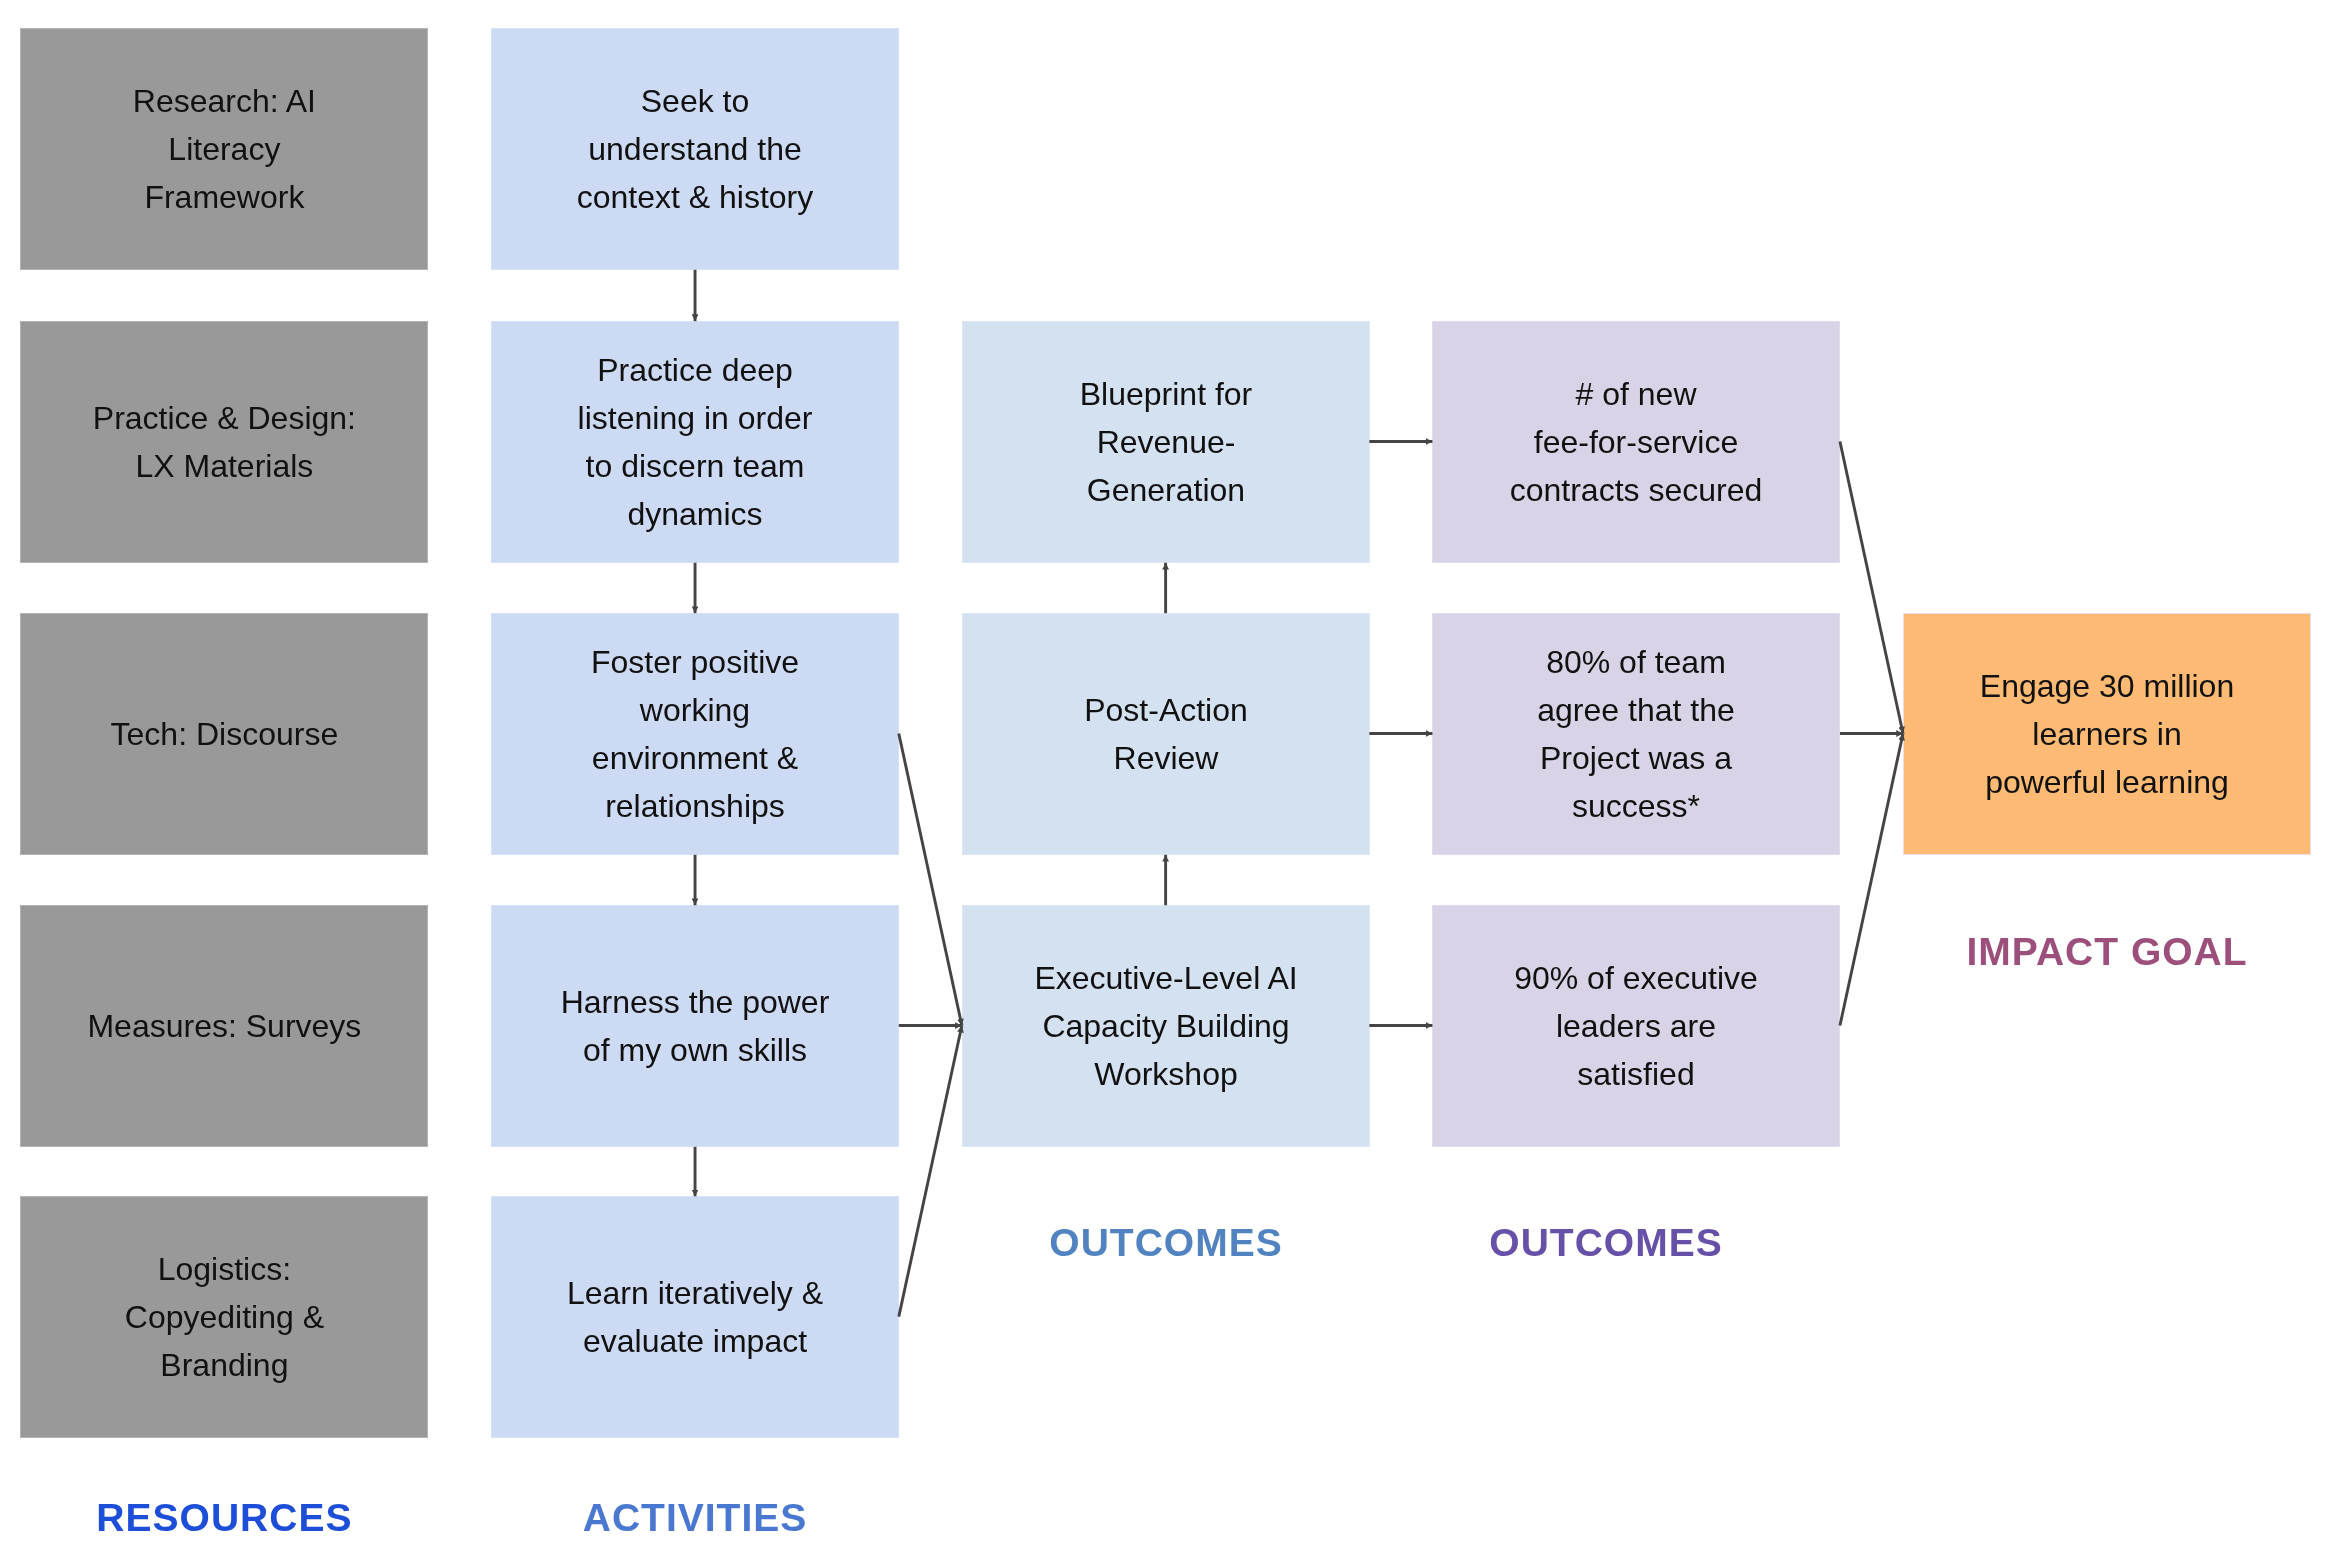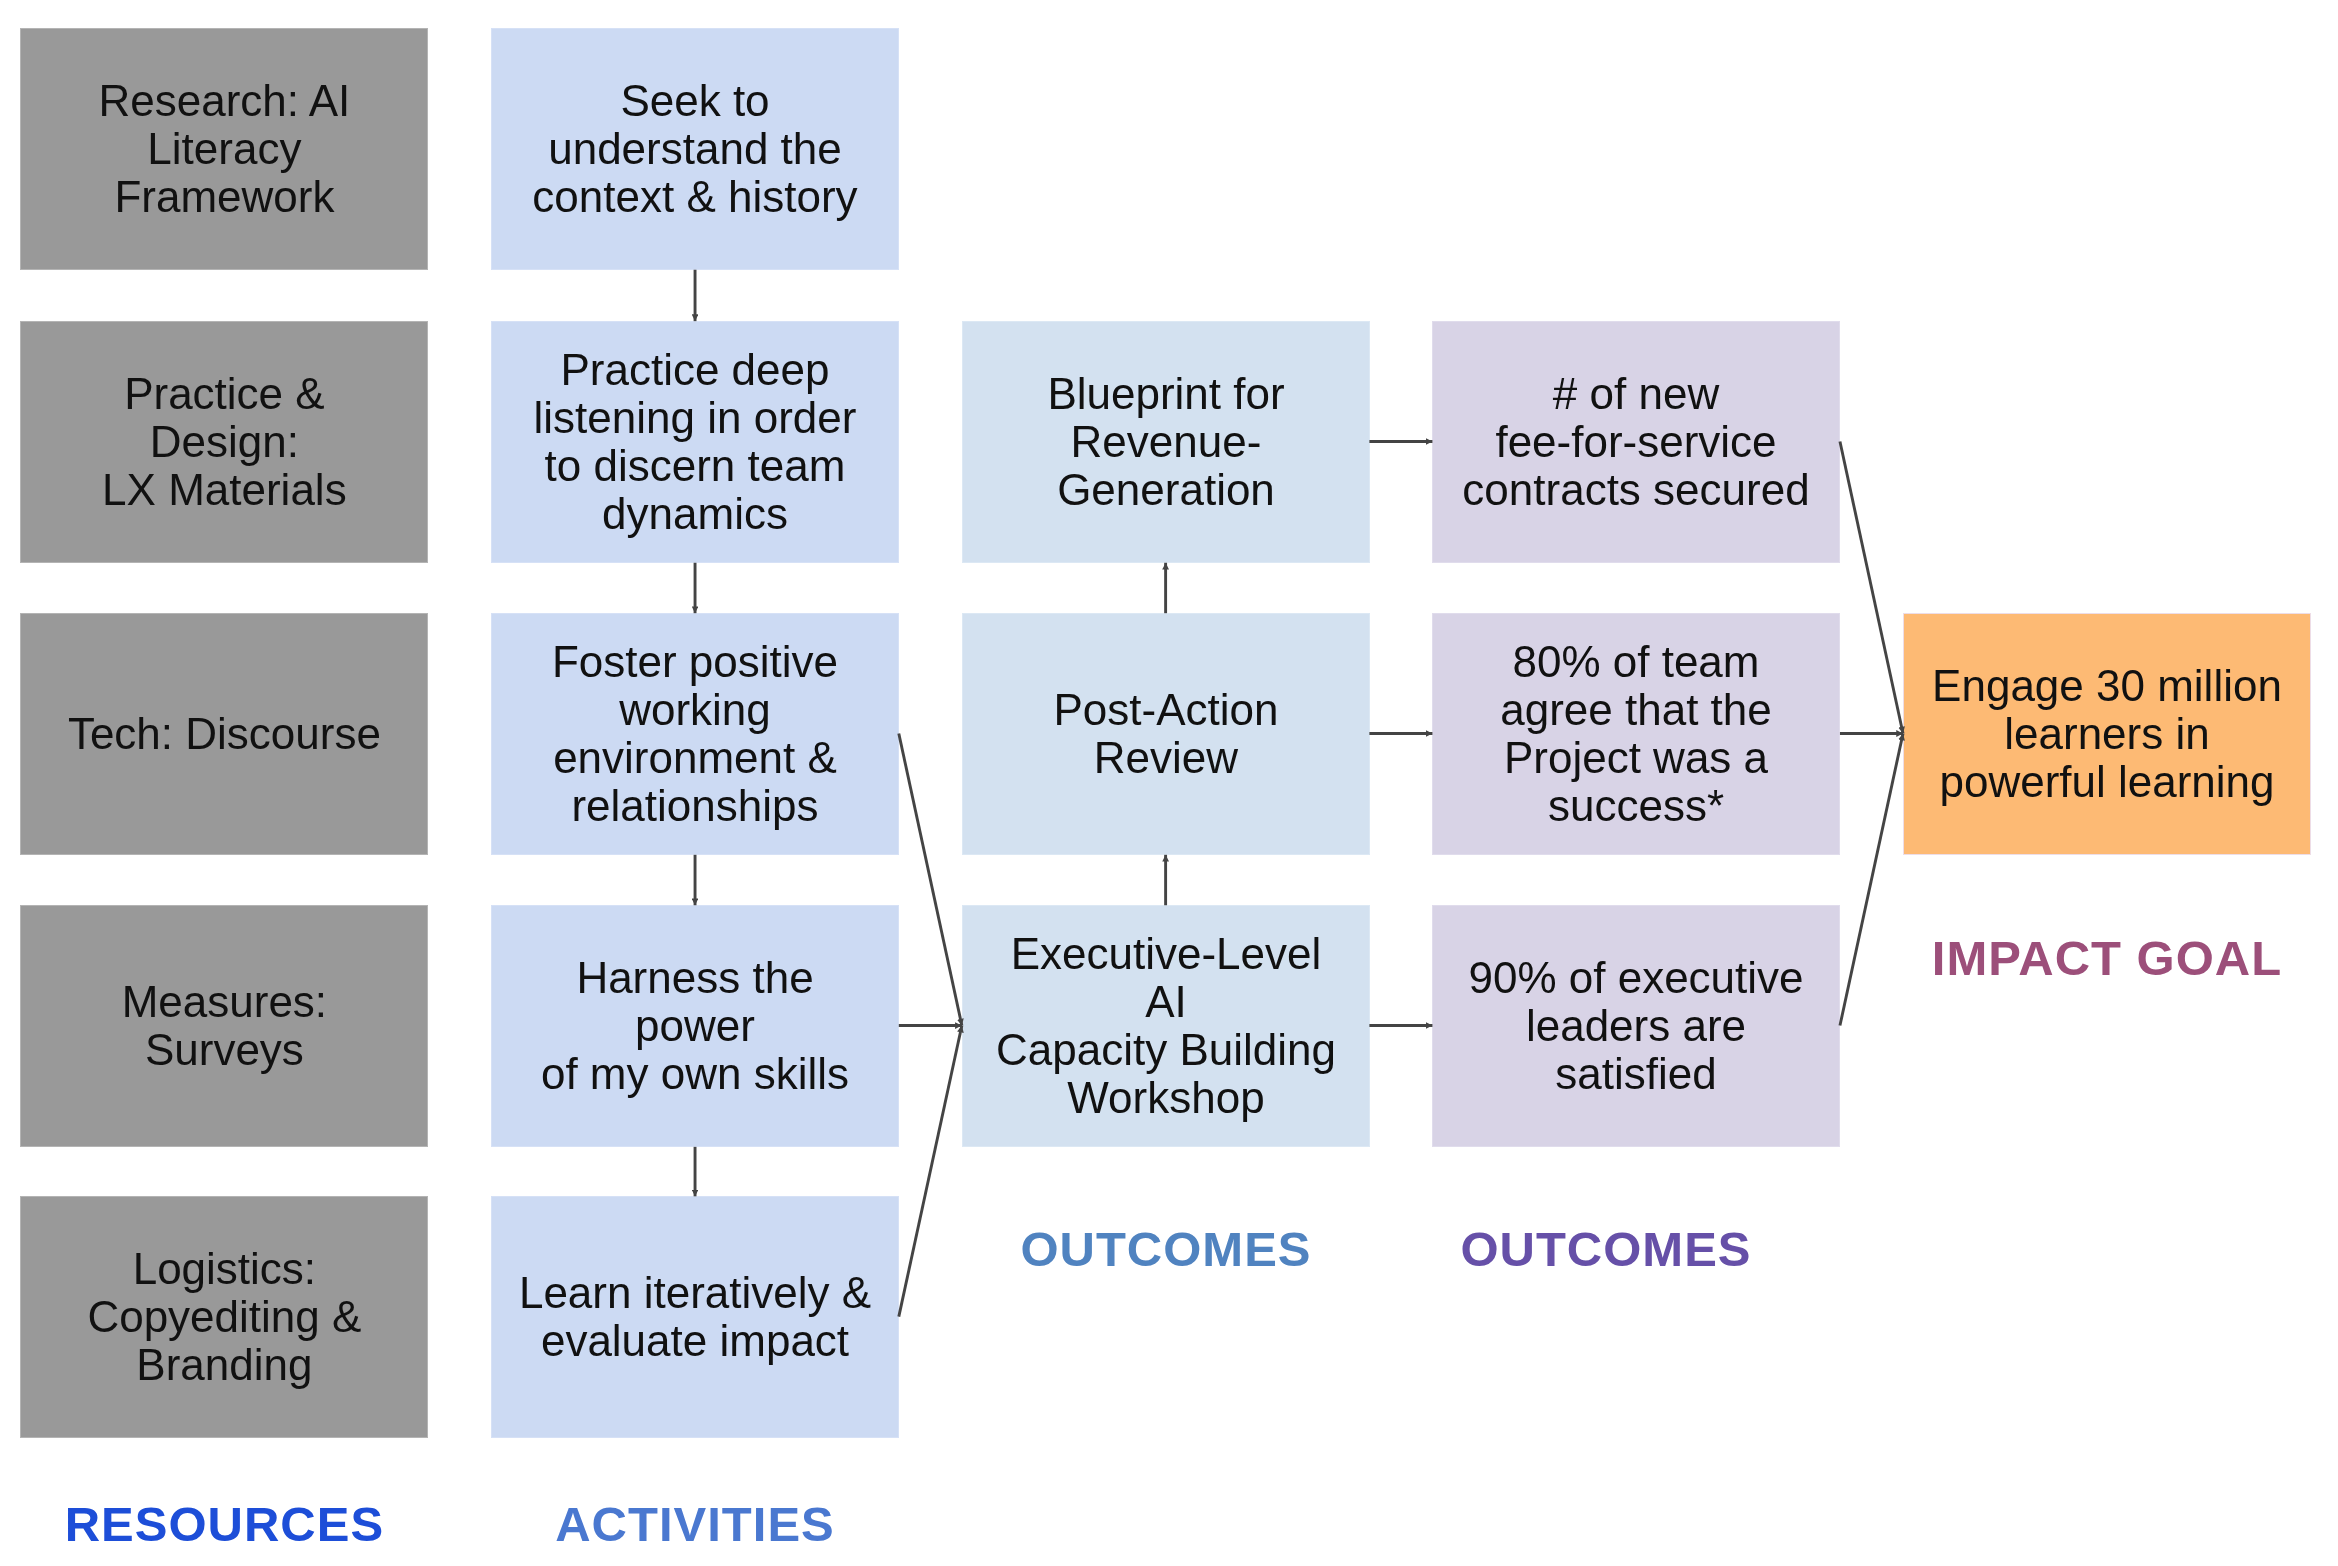--- a/index.html
+++ b/index.html
@@ -1,28 +1,28 @@
 <!DOCTYPE html>
 <html><head>
 <meta charset="utf-8">
 <style>
   html, body { margin:0; padding:0; background:#ffffff; }
   body { width:2339px; height:1566px; position:relative; overflow:hidden;
          font-family:"Liberation Sans", "DejaVu Sans", sans-serif; }
   .box { position:absolute; width:408px; height:242px; box-sizing:border-box;
          display:flex; align-items:center; justify-content:center; text-align:center;
-         font-size:44px; line-height:48px; color:#111111; padding:0 25px; }
+         font-size:32px; line-height:48px; color:#111111; padding:0 25px; }
   .box span { display:block; white-space:pre-line; }
   .res { background:#999999; border:1.9px solid #b4b4b4; }
   .act { background:#ccdaf3; border:1.9px solid #d6e1f6; }
   .out { background:#d3e1f0; border:1.9px solid #dce8f4; }
   .oc  { background:#d8d3e6; border:1.9px solid #e0dcec; }
   .imp { background:#fdba74; border:1.9px solid #eddde7; }
   .label { position:absolute; width:408px; text-align:center; font-weight:bold;
-           font-size:49px; letter-spacing:1px; }
+           font-size:39px; letter-spacing:1px; }
   svg.arrows { position:absolute; left:0; top:0; pointer-events:none; }
 </style>
 </head>
 <body>
 
 <div class="box res" style="left:20.4px;top:28px">
     <span>Research: AI
 Literacy
 Framework</span>
   </div>

